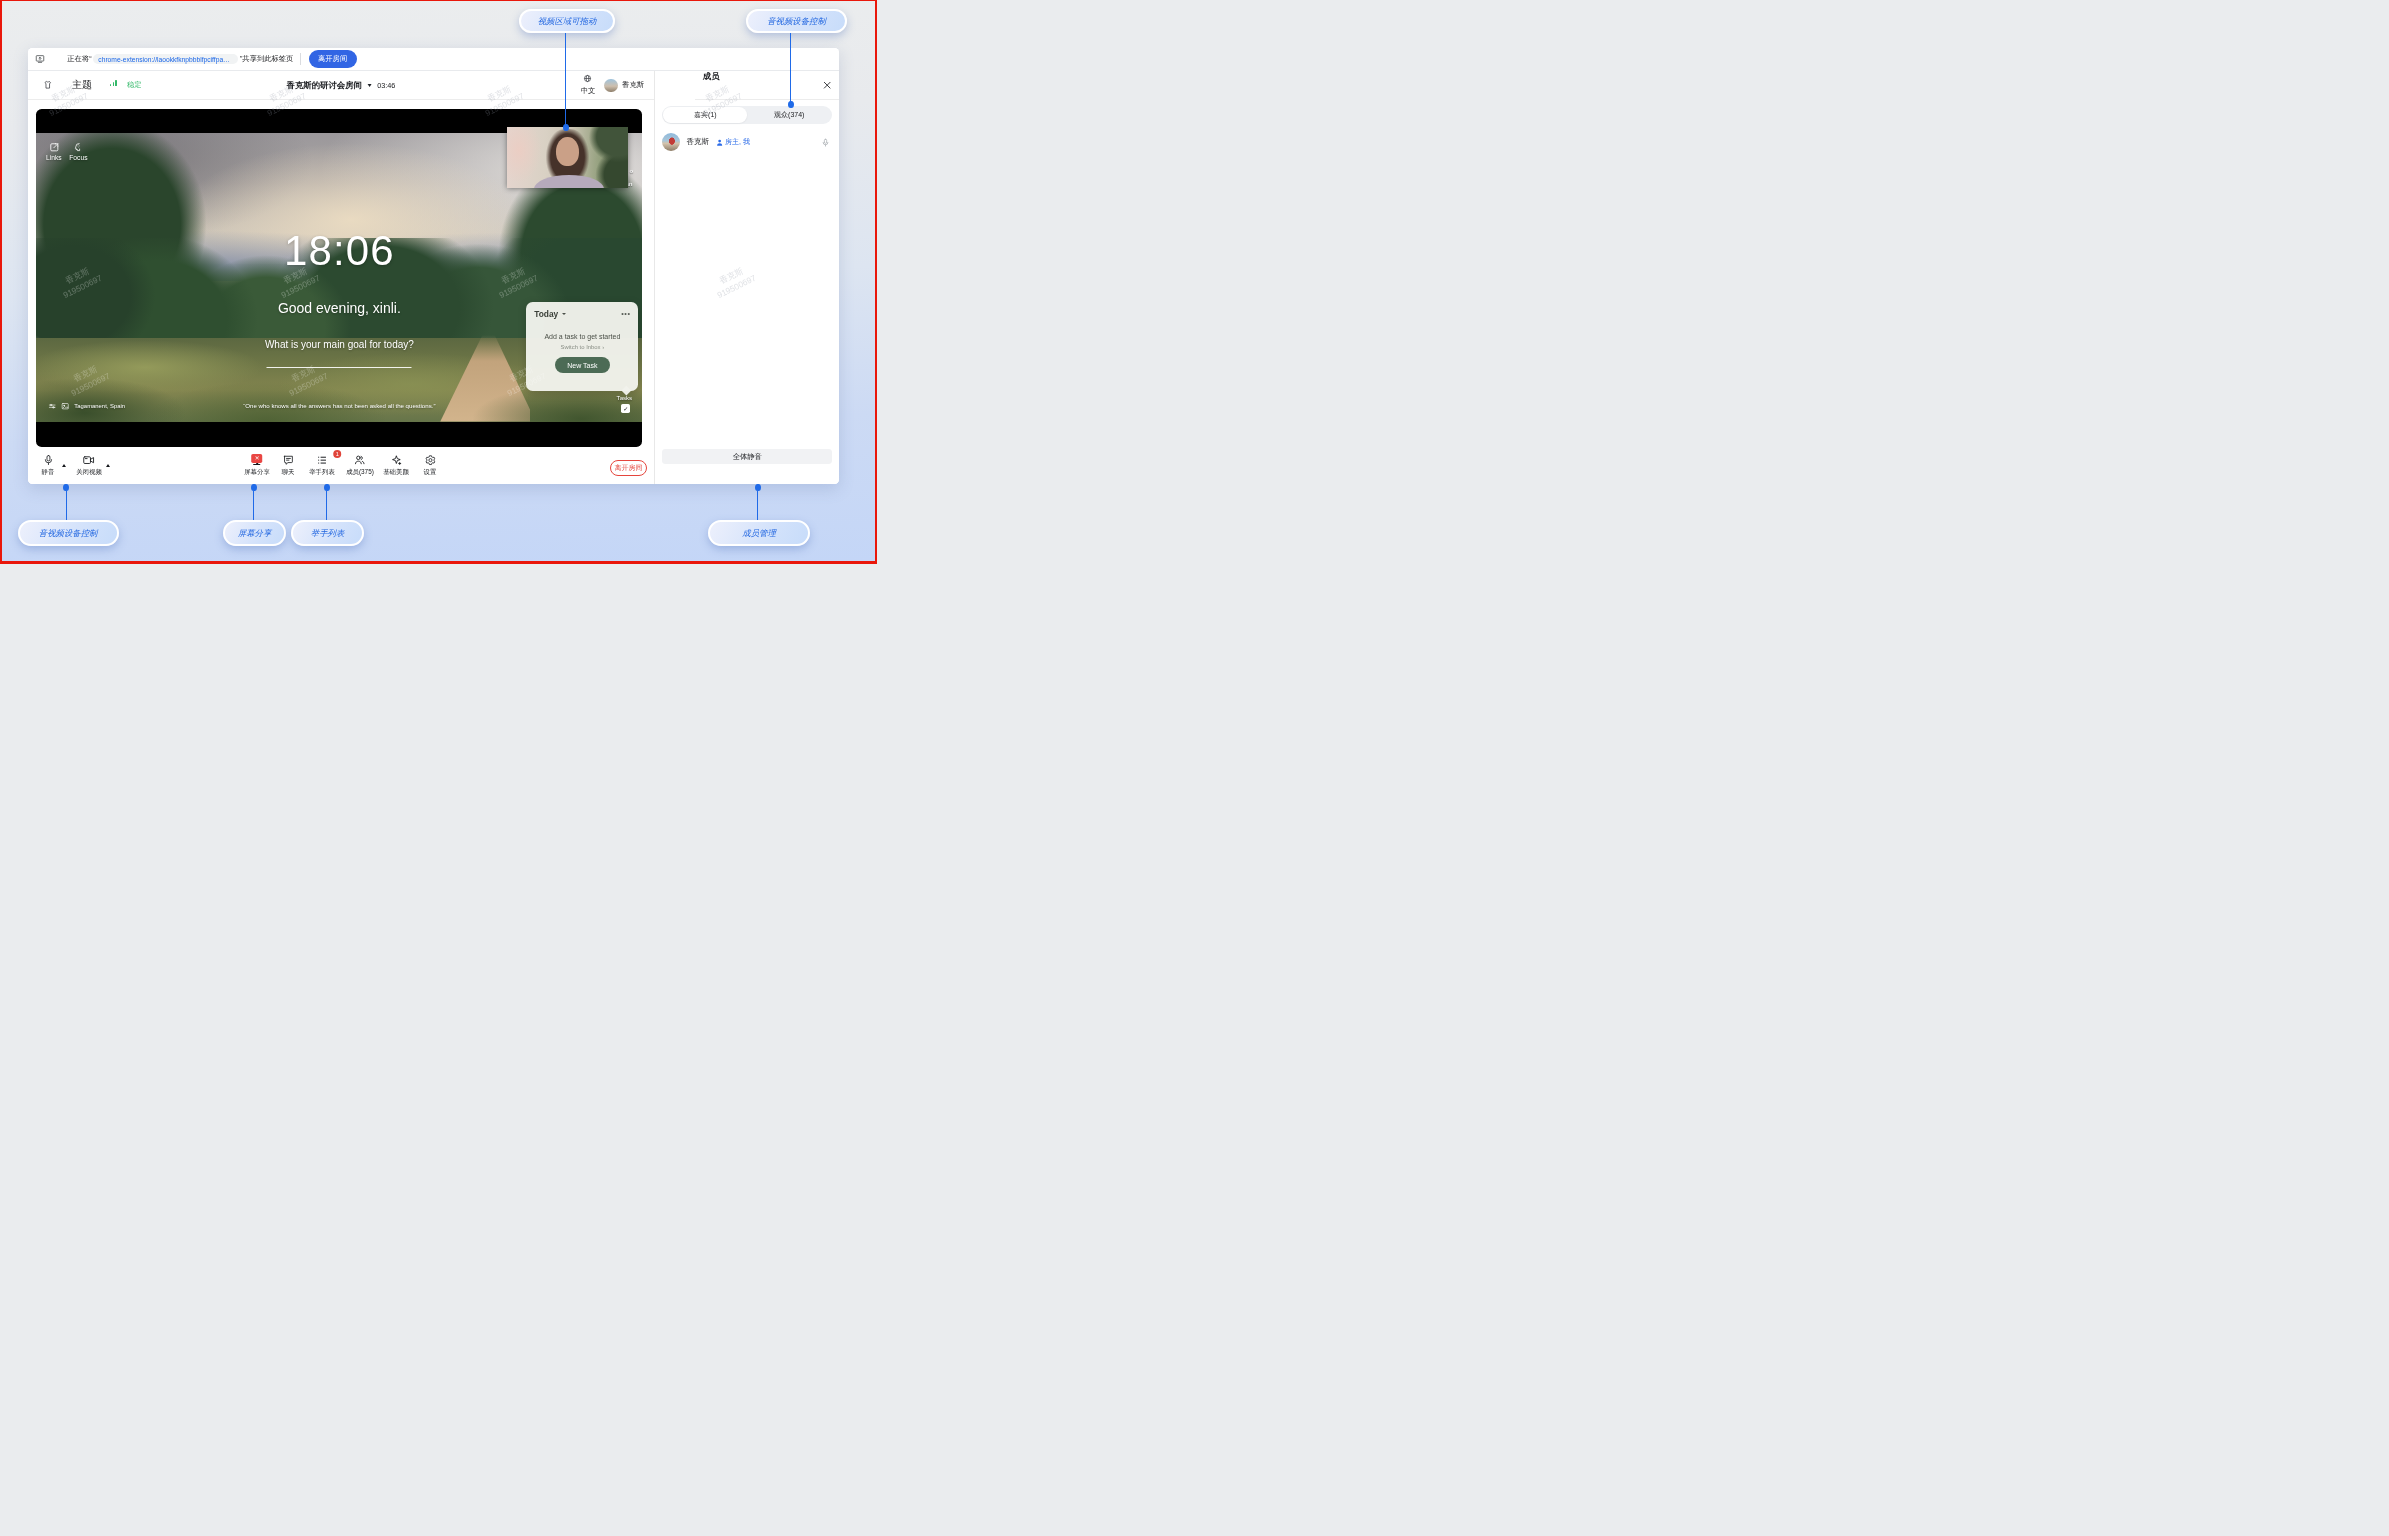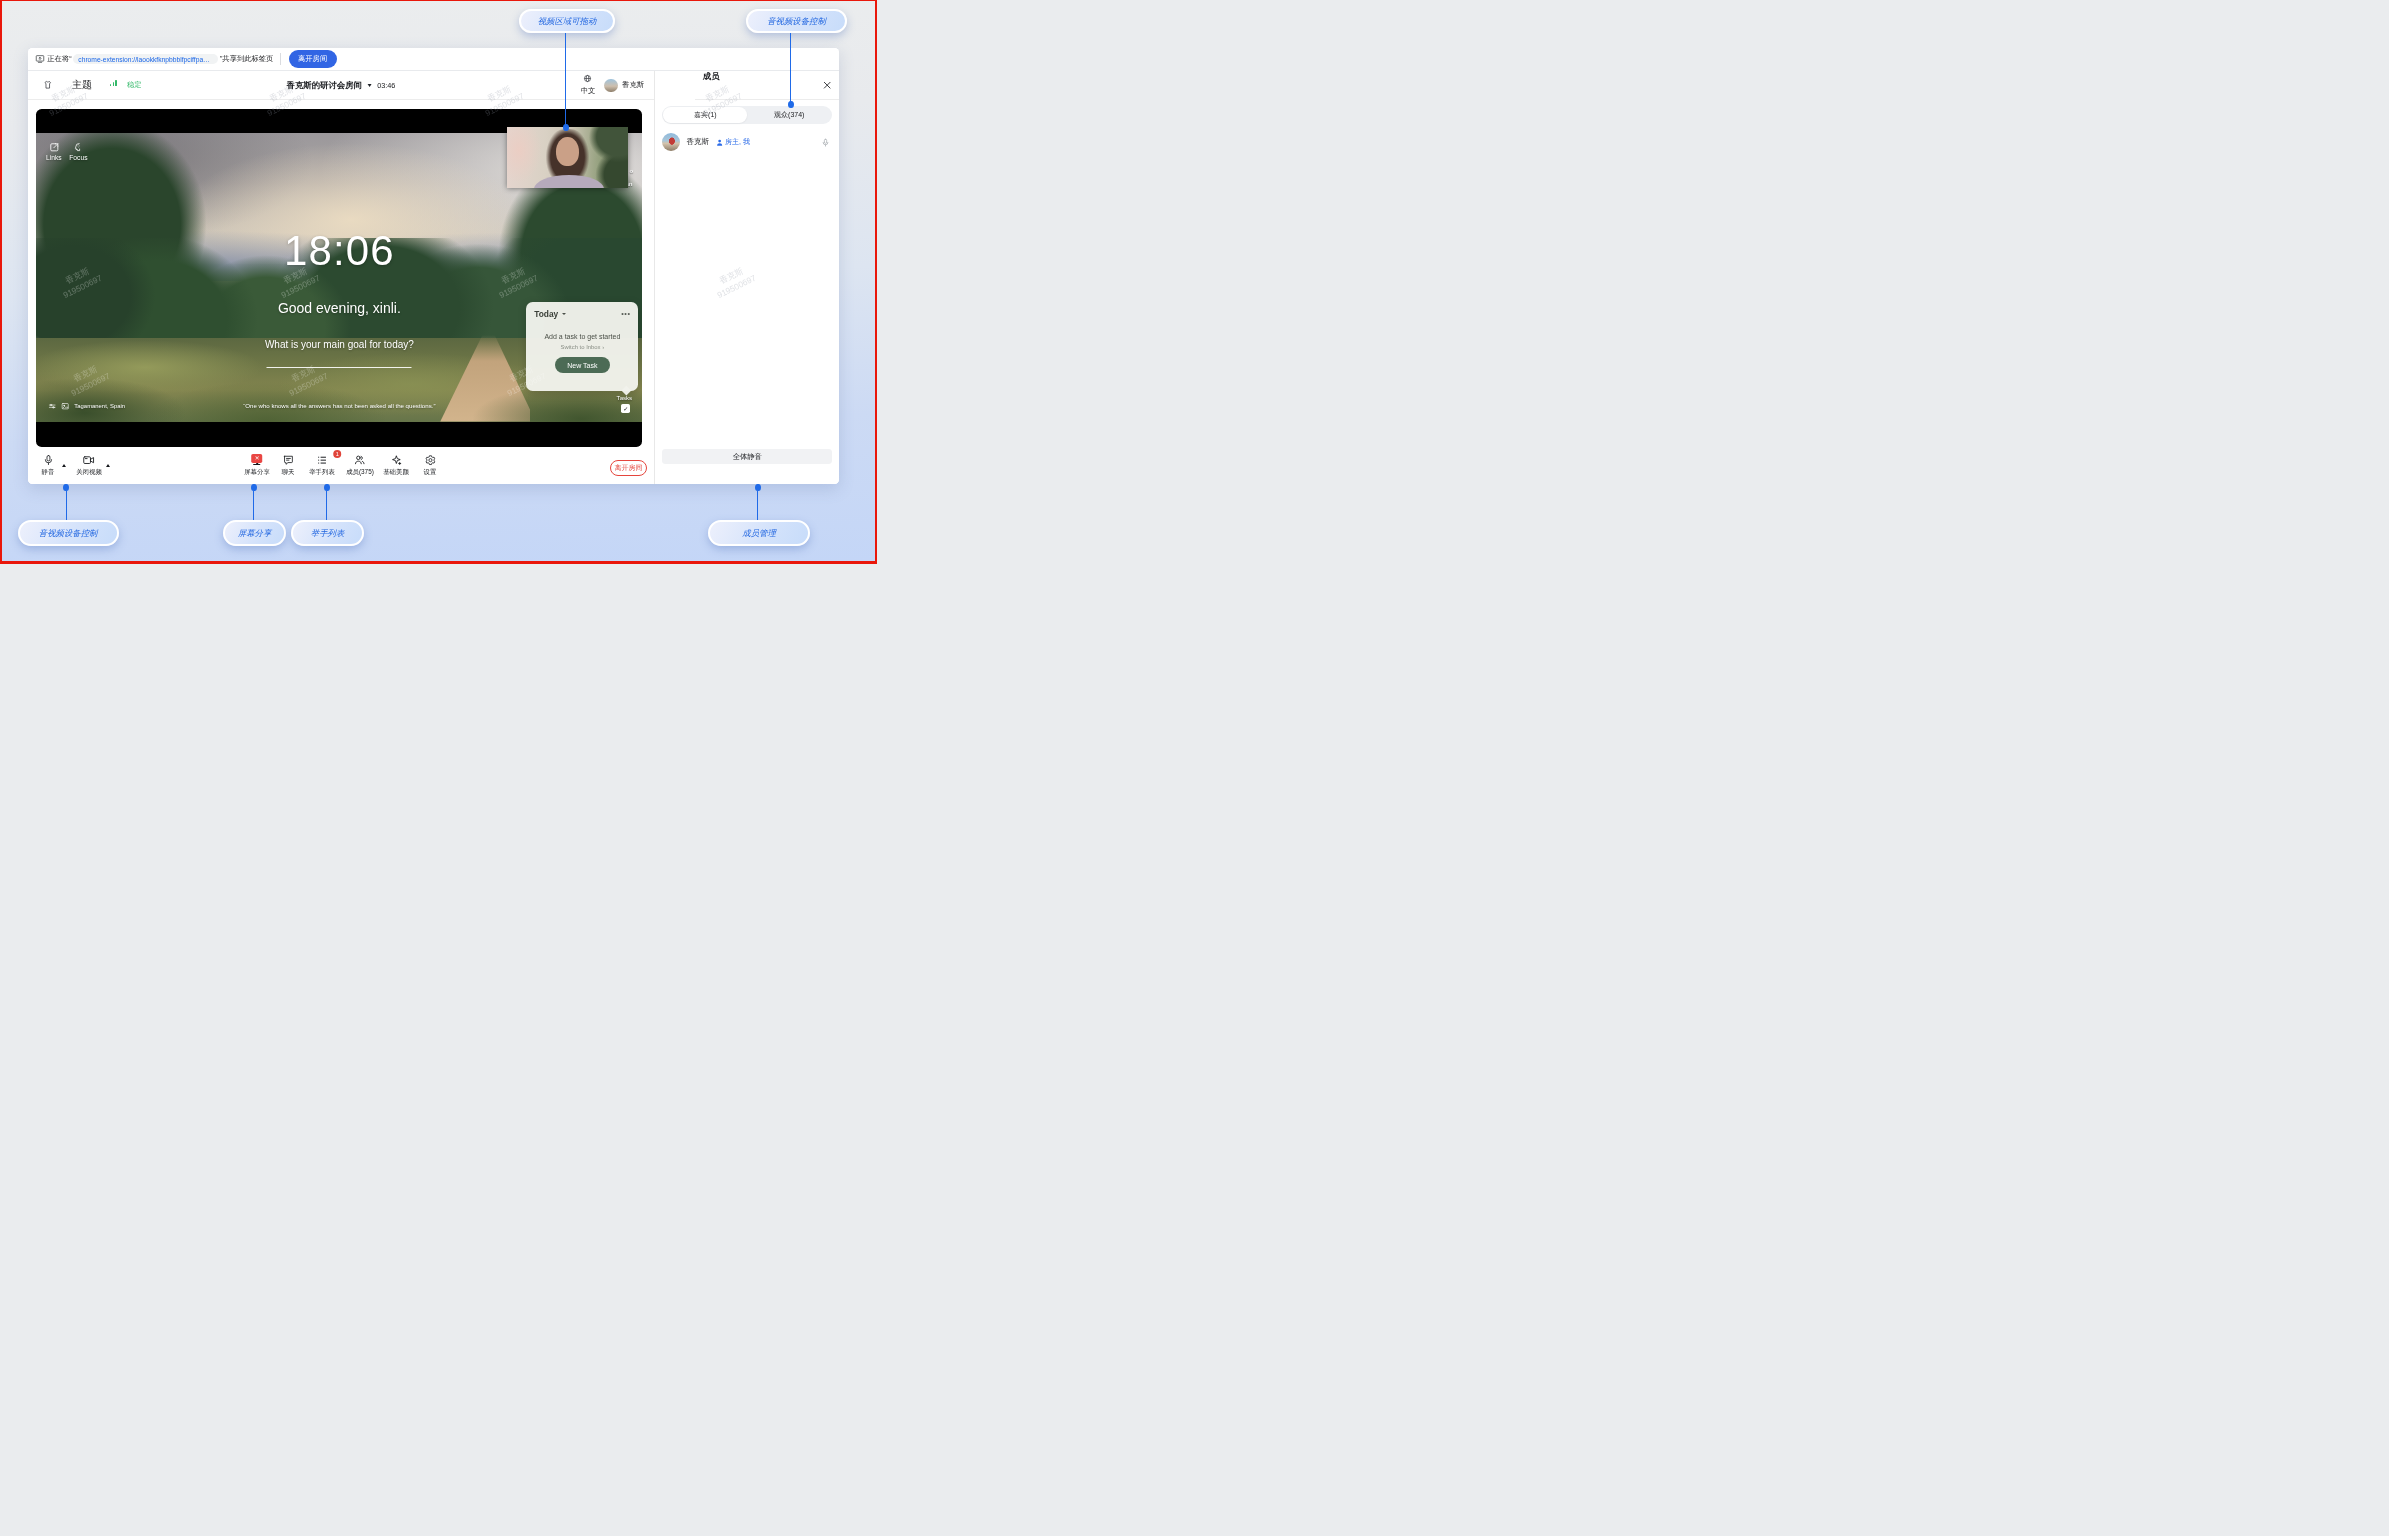--- a/index.html
+++ b/index.html
@@ -17,21 +17,21 @@
   svg{display:block;}
 
   
   .app{position:absolute; left:26px; top:47px; width:811px; height:436px;
        border-radius:4.5px; box-shadow:0 4.5px 15.6px rgba(80,100,150,.20); z-index:10; background:#fff;}
 
   
   .sharebar{position:absolute; left:0; top:0; width:100%; height:23px; background:#fff;
             border-radius:4.5px 4.5px 0 0; border-bottom:0.6px solid #e8eaed;
             display:flex; align-items:center; padding-left:7.3px;}
-  .sharebar .txt{font-size:7.3px; color:#202124; margin-left:2px; white-space:nowrap;}
+  .sharebar .txt{font-size:7.3px; color:#202124; margin-left:22px; white-space:nowrap;}
   .url-pill{display:inline-block; background:#f1f3f4; border-radius:6.7px; padding:1.7px 5.6px;
             color:#1a66e8; font-size:6.7px; margin:0 1.1px; max-width:145px; overflow:hidden;
             text-overflow:ellipsis; vertical-align:middle; white-space:nowrap;}
   .share-divider{width:0.6px; height:12.3px; background:#dadce0; margin:0 7.8px 0 6.7px;}
   .stop-btn{background:#3165e4; color:#fff; font-size:7.3px; border:none; border-radius:9px;
             padding:3.9px 9.5px; cursor:pointer;}
 
   
   .mheader{position:absolute; left:0; top:23px; width:626px; height:28.5px; background:#fff;
            border-bottom:0.6px solid #ececec; display:flex; align-items:center;}

